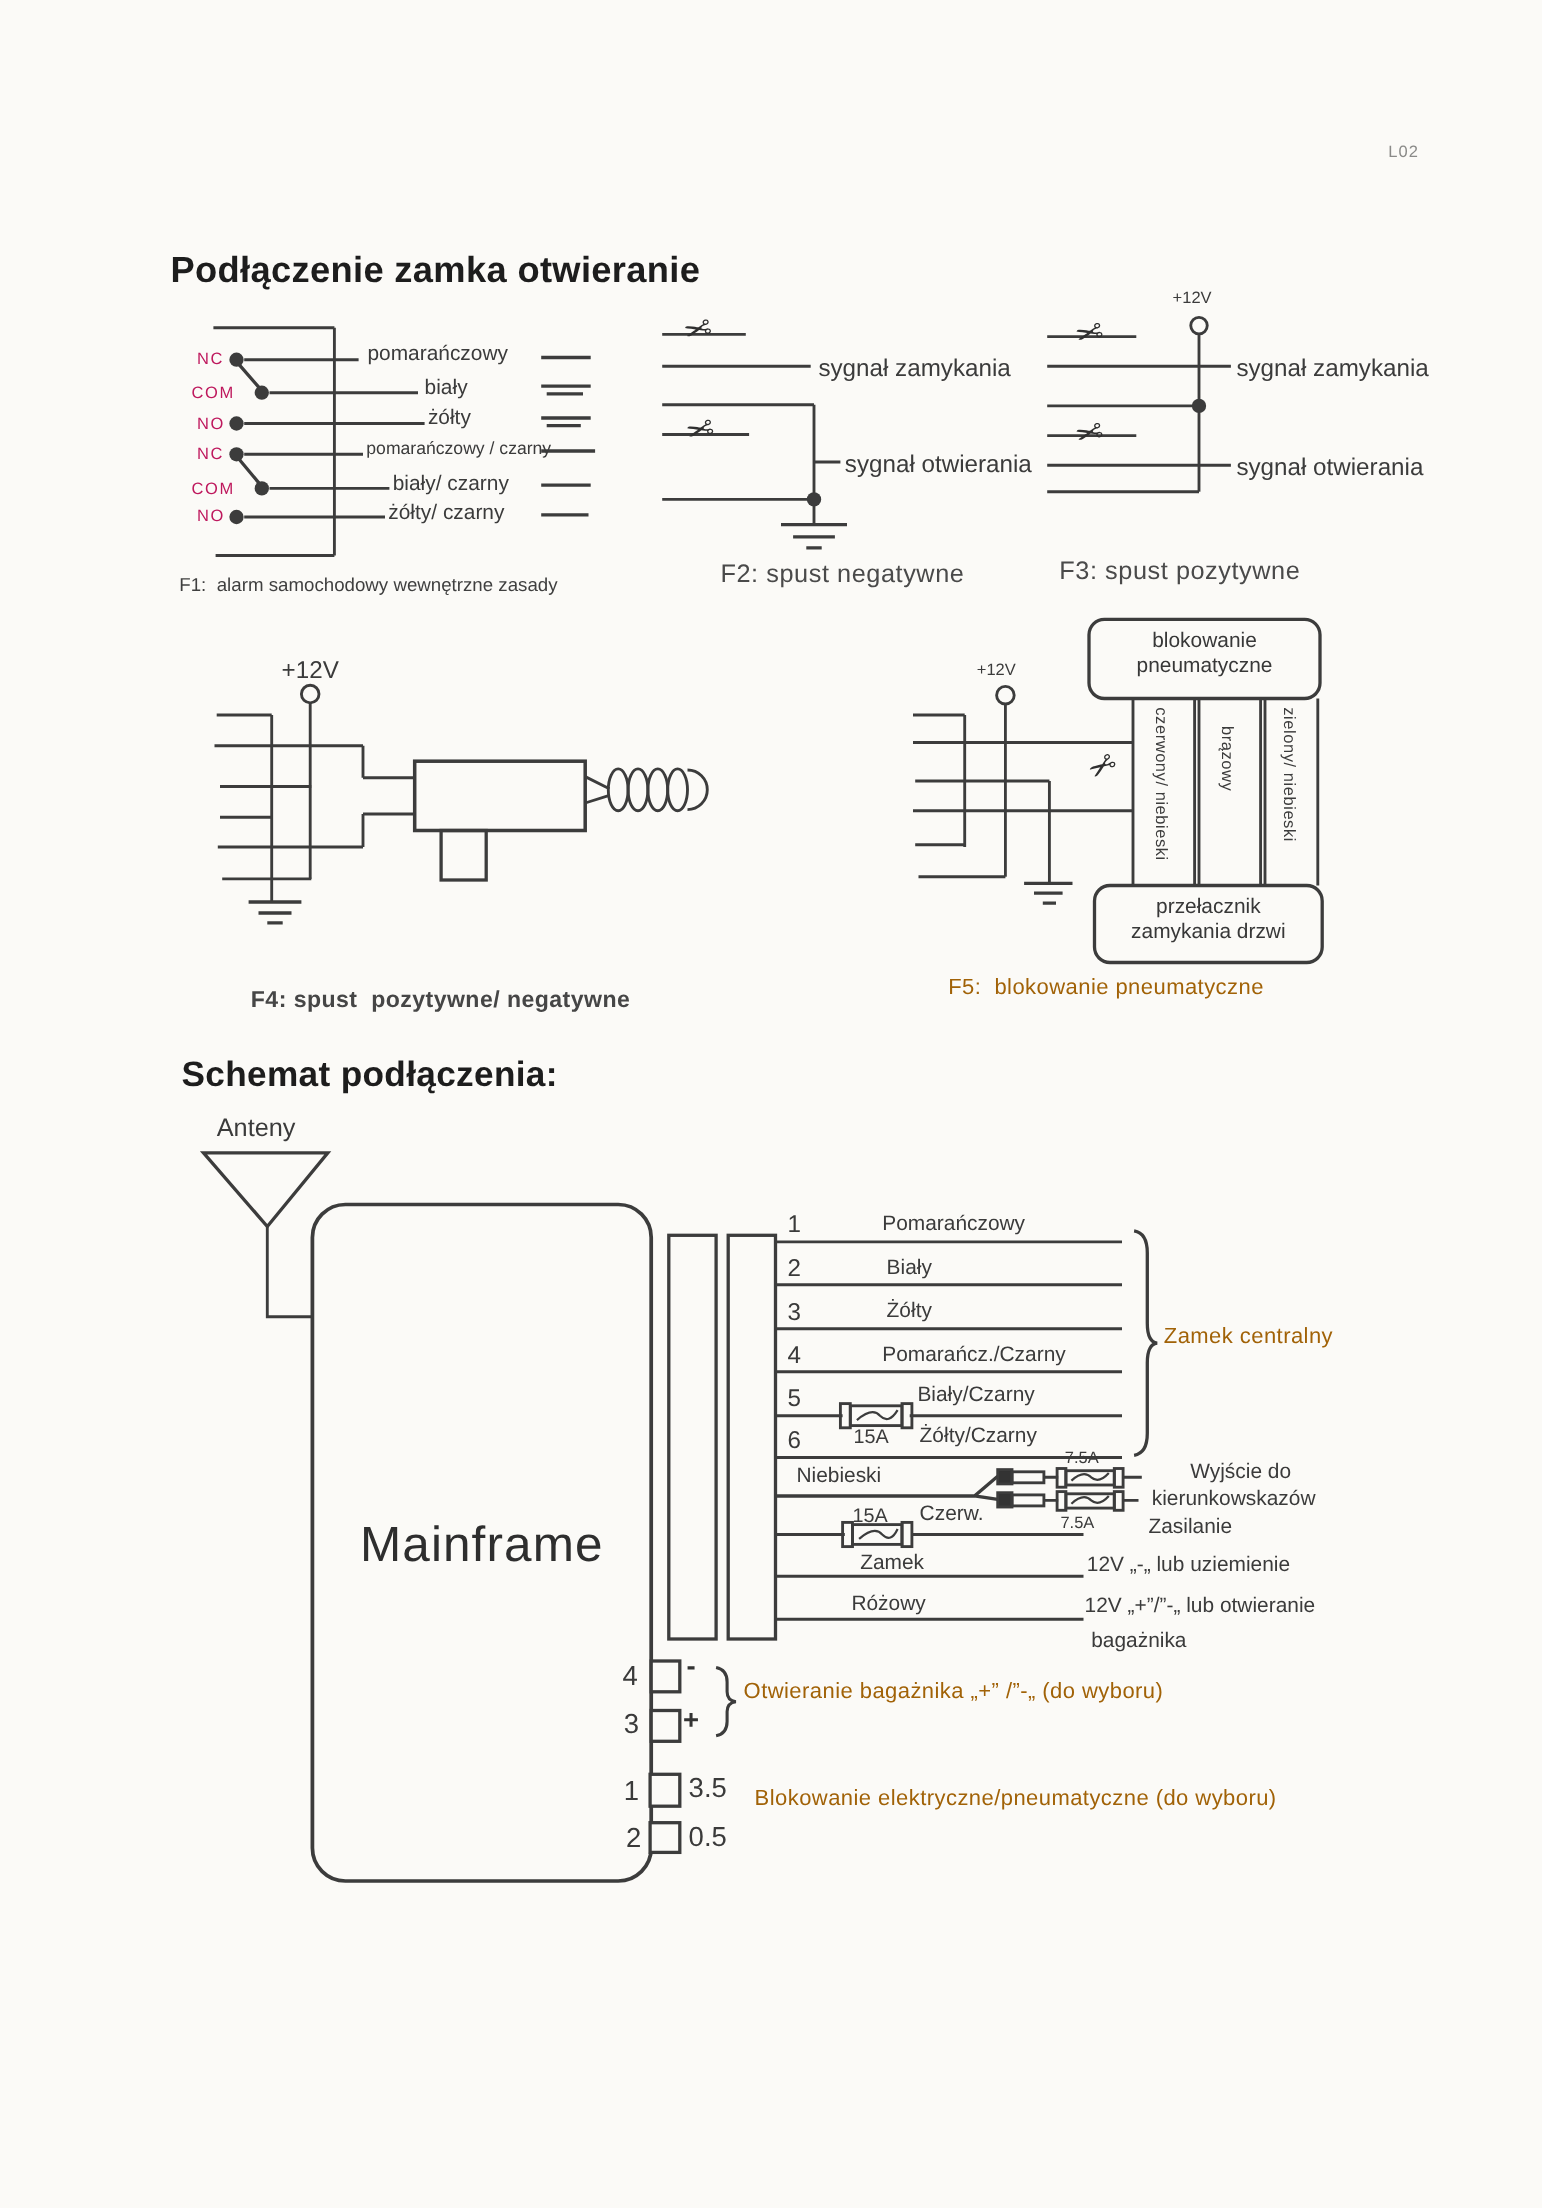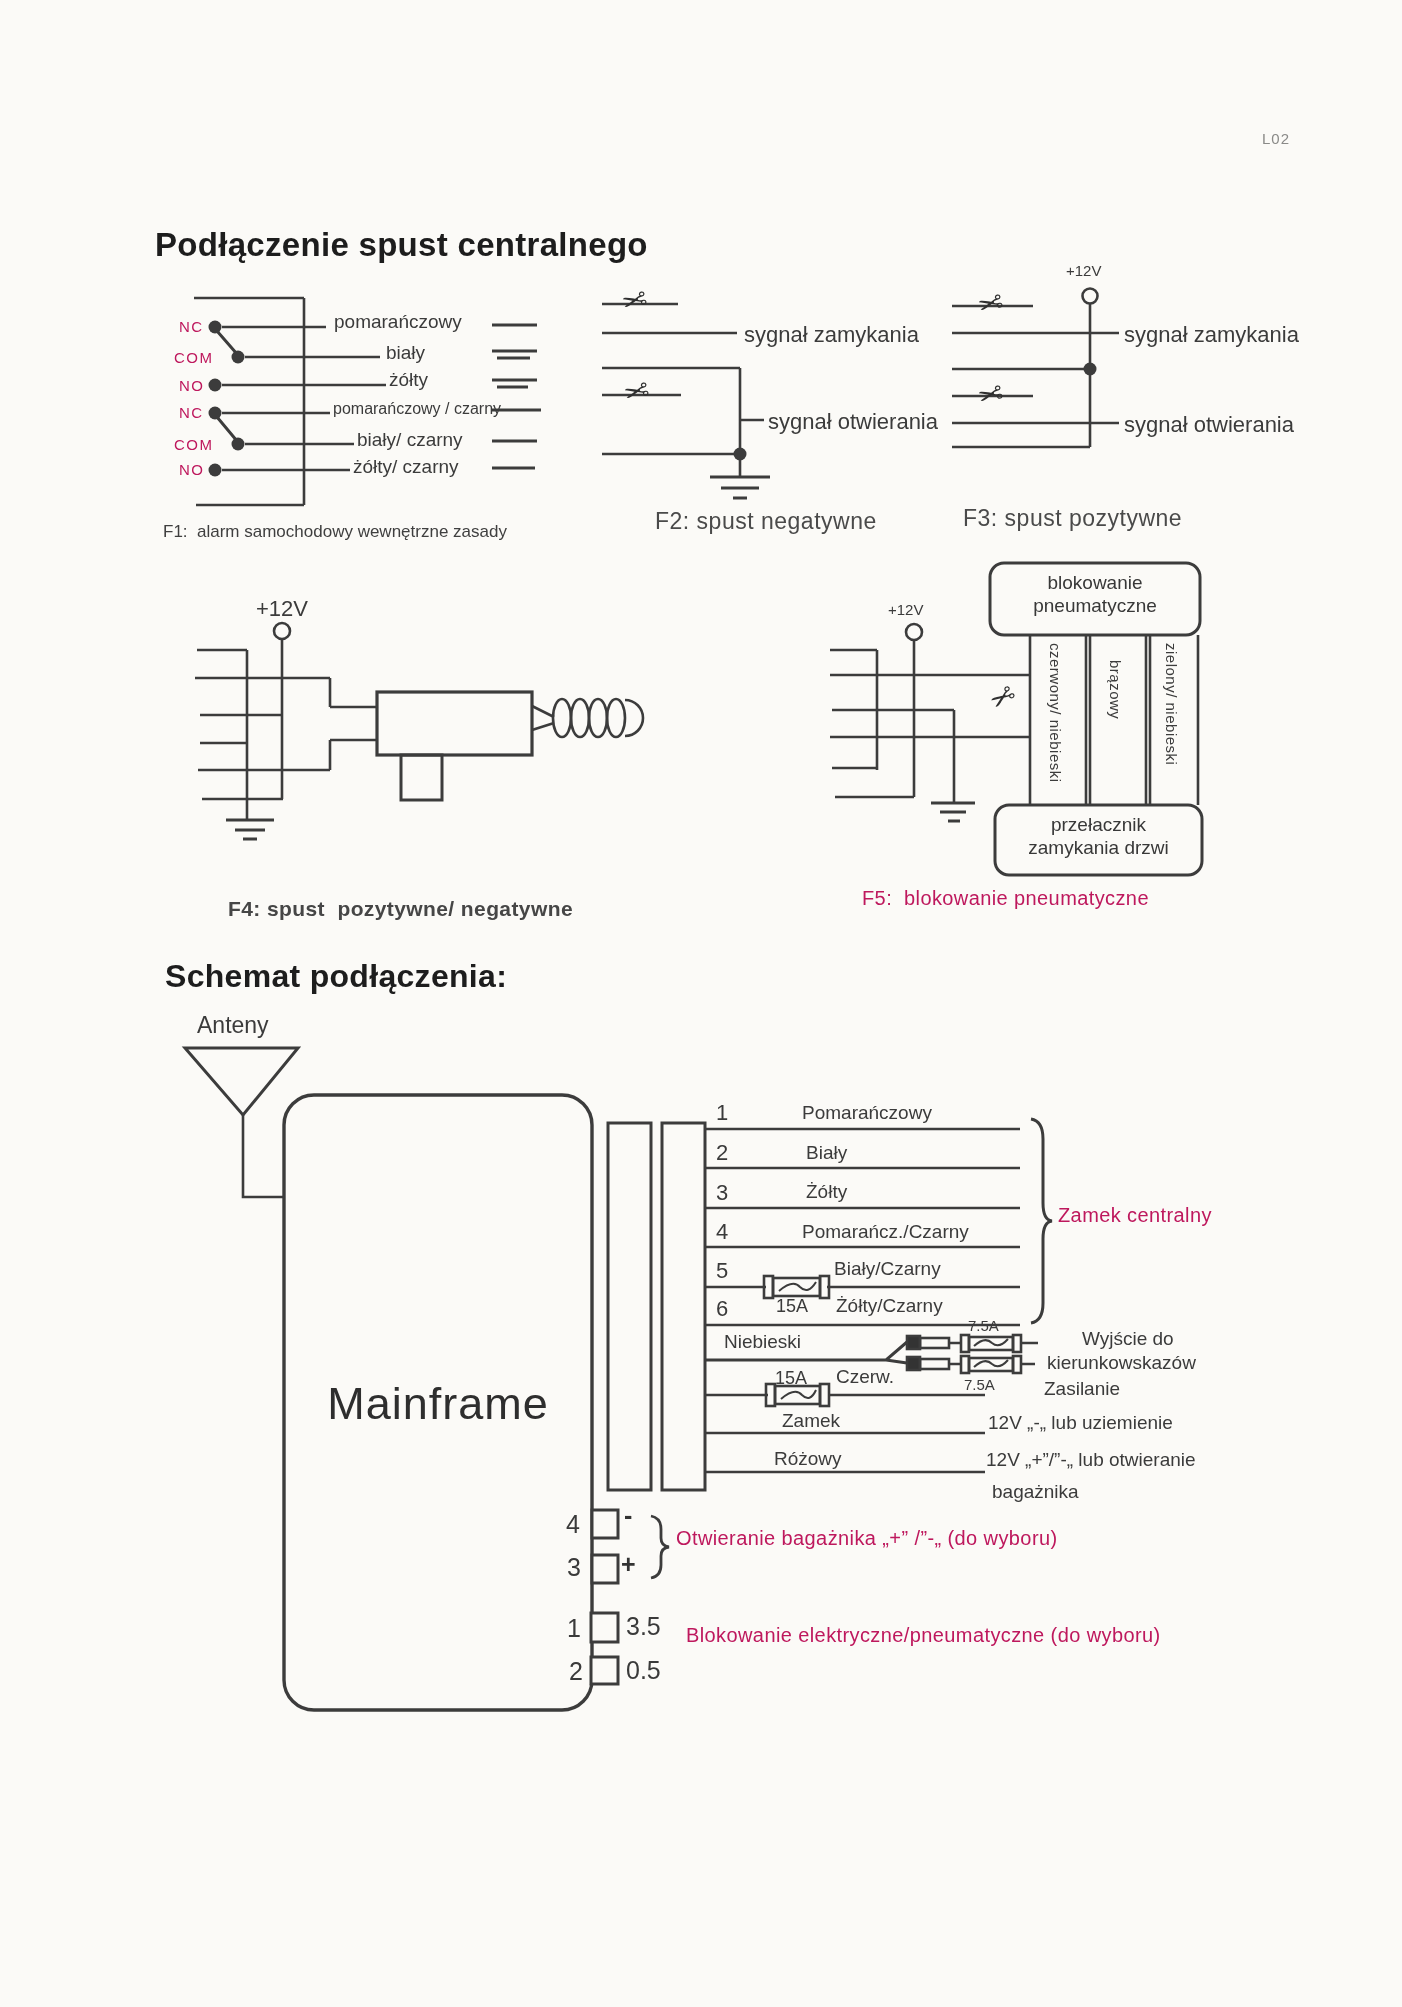--- a/index.html
+++ b/index.html
@@ -12,21 +12,21 @@
   .lbl{position:absolute;z-index:2;white-space:pre;line-height:1.15;color:#3b3b3b;}
   .h1{font-size:33px;font-weight:700;color:#1d1d1d;letter-spacing:.3px;}
   .h2{font-size:32px;font-weight:700;color:#1d1d1d;letter-spacing:.3px;}
   .pagenum{font-size:15px;color:#8a8a88;letter-spacing:1px;}
   .term{font-size:15px;letter-spacing:1.5px;color:#be185d;}
   .w19{font-size:19px;}
   .w17{font-size:22px;}
   .w16{font-size:16px;}
   .w15{font-size:15px;}
   .cap17{font-size:17px;color:#3f3f3f;}
-  .cap20{font-size:20px;color:#be185d;letter-spacing:.4px;}
+  .cap20{font-size:20px;color:#a16207;letter-spacing:.4px;}
   .cap21{font-size:21px;color:#464646;letter-spacing:.4px;font-weight:bold;}
   .cap23{font-size:23px;color:#4a4a4a;letter-spacing:.5px;}
   .mainframe{font-size:45px;color:#2e2e2e;letter-spacing:1px;}
   .num{font-size:22px;color:#3a3a3a;}
   .pin{font-size:25px;color:#3a3a3a;}
   .sign{font-size:25px;font-weight:700;color:#333;}
   .vtext{writing-mode:vertical-rl;font-size:15px;letter-spacing:.5px;color:#3c3c3c;}
   .boxtxt{font-size:19px;text-align:center;color:#383838;}
   .scissors{position:absolute;z-index:3;font-size:30px;color:#2f2f2f;
     font-family:"DejaVu Sans",sans-serif;transform:scaleX(-1) rotate(14deg);}
@@ -152,21 +152,21 @@
           <rect x="591" y="1613" width="27" height="29"></rect>
           <rect x="591" y="1657" width="27" height="27"></rect>
         </g>
         <path d="M651,1516 Q661,1518 661,1529 L661,1538 Q661,1546 669,1547 Q661,1548 661,1556 L661,1565 Q661,1576 651,1578" stroke-width="2.8"></path>
       </g>
     </g>
   </svg>
 
   <div class="lbl pagenum" style="left:1262px;top:130px">L02</div>
 
-  <div class="lbl h1" style="left:155px;top:226px">Podłączenie spust centralnego</div>
+  <div class="lbl h1" style="left:155px;top:226px">Podłączenie zamka otwieranie</div>
 
   <div class="lbl term" style="left:179px;top:318px">NC</div>
   <div class="lbl term" style="left:174px;top:349px">COM</div>
   <div class="lbl term" style="left:179px;top:377px">NO</div>
   <div class="lbl term" style="left:179px;top:404px">NC</div>
   <div class="lbl term" style="left:174px;top:436px">COM</div>
   <div class="lbl term" style="left:179px;top:461px">NO</div>
 
   <div class="lbl w19" style="left:334px;top:311px">pomarańczowy</div>
   <div class="lbl w19" style="left:386px;top:342px">biały</div>

